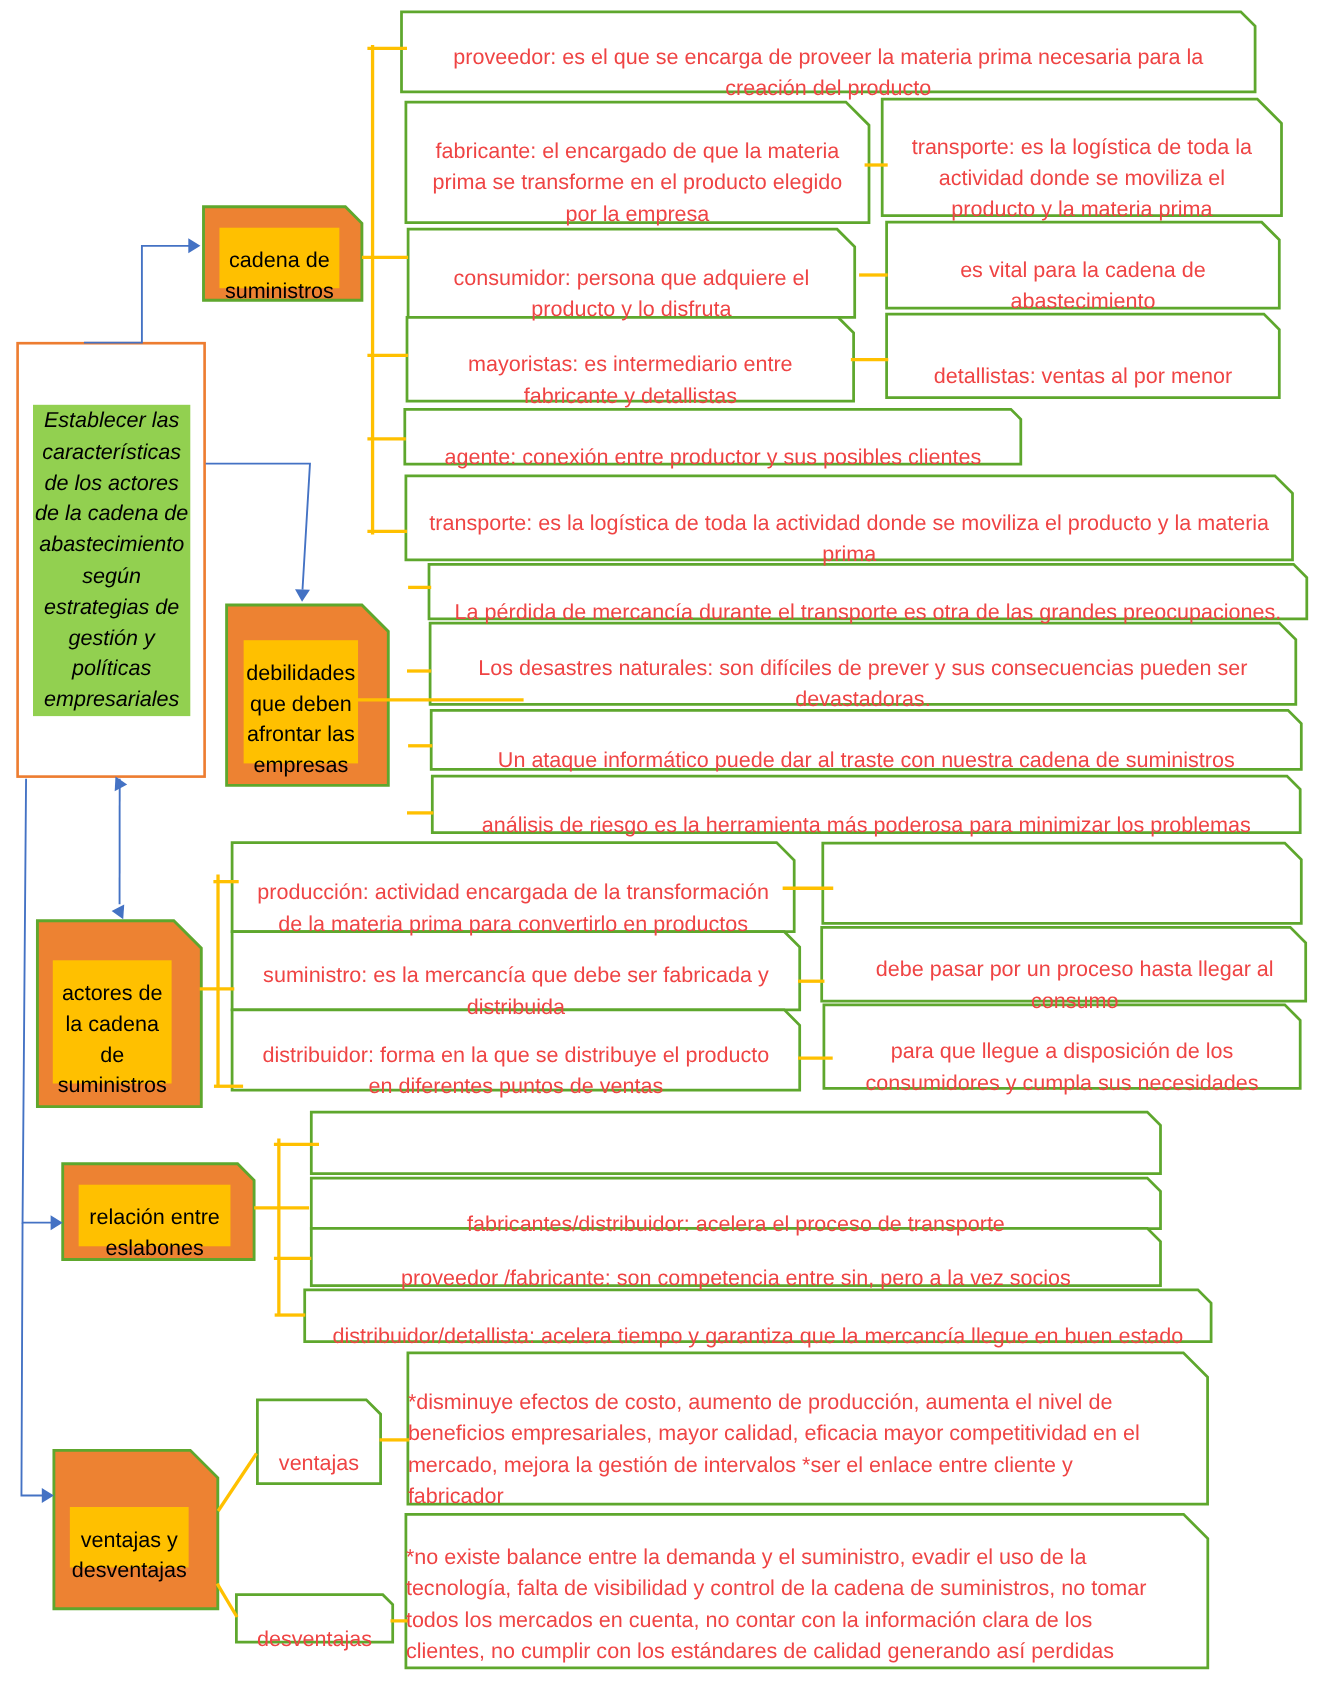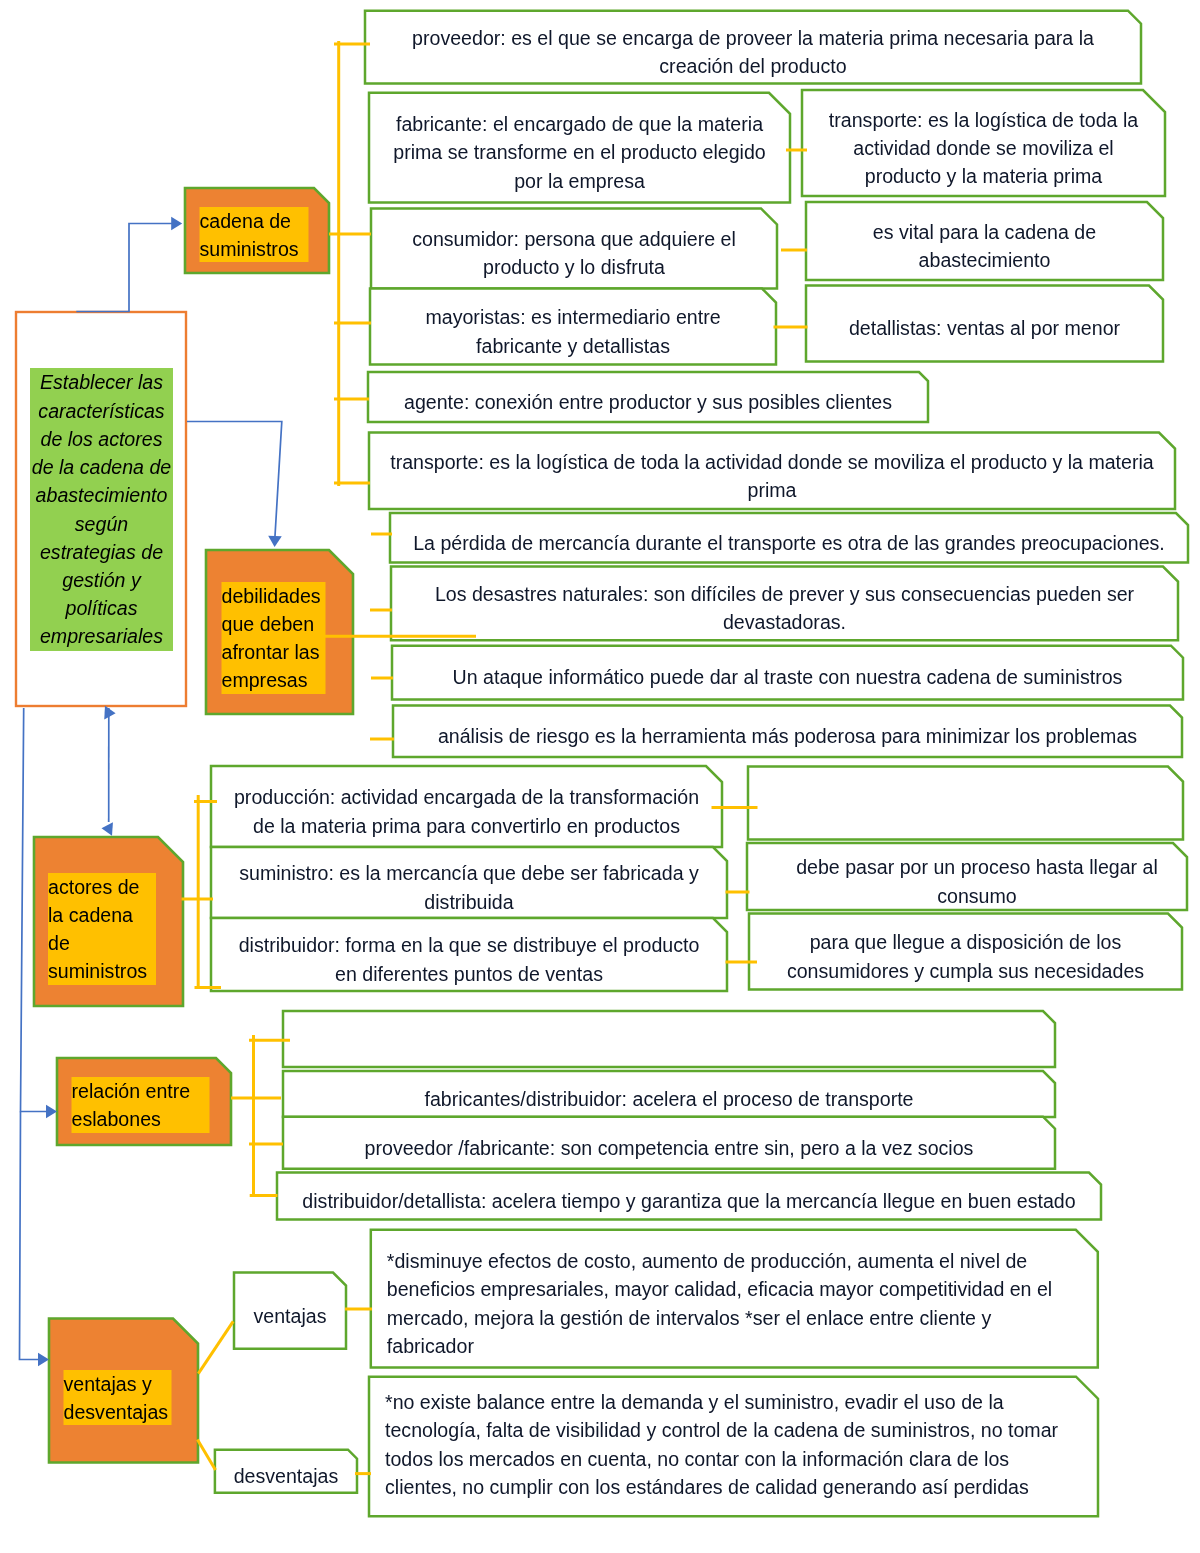--- a/index.html
+++ b/index.html
@@ -10,25 +10,25 @@
   .noteshape{fill:#ffffff;stroke:#5EA72D;stroke-width:2.5;}
   .tagshape{fill:#ED8232;stroke:#5EA72D;stroke-width:2.6;}
   .taginner{fill:#FFC000;}
   .rootbox{fill:#ffffff;stroke:#ED7D31;stroke-width:2.4;}
   .rootfill{fill:#92D050;}
   .ywire{fill:none;stroke:#FFC000;stroke-width:3;}
   .bwire{fill:none;stroke:#4472C4;stroke-width:1.7;}
   .bhead{fill:#4472C4;}
   .note{position:absolute;box-sizing:border-box;display:flex;align-items:center;justify-content:center;}
 
-  .note .txt{display:block;text-align:center;font-size:19.6px;line-height:28.2px;color:#0f172a;position:relative;top:5px;}
+  .note .txt{display:block;text-align:center;font-size:19.6px;line-height:28.2px;color:#ef4444;position:relative;top:19px;}
   .note.lft .txt{text-align:left;}
-  .note.lft{justify-content:flex-start;padding-left:16px;}
+  .note.lft{justify-content:flex-start;}
   .tagtext{position:absolute;box-sizing:border-box;display:flex;align-items:center;justify-content:center;
-           font-size:19.6px;line-height:28px;color:#000;}
+           text-align:center;font-size:19.6px;line-height:28px;color:#000;margin-top:16px;}
   #root-label{position:absolute;left:30px;top:368px;width:143px;height:283px;
               display:flex;align-items:center;justify-content:center;text-align:center;
               font-size:19.6px;line-height:28.2px;color:#000;font-style:italic;}
 </style>
 </head>
 <body>
 
 <div id="stage">
 <svg id="shapes" viewBox="0 0 1200 1553">
  <g id="root-node">

